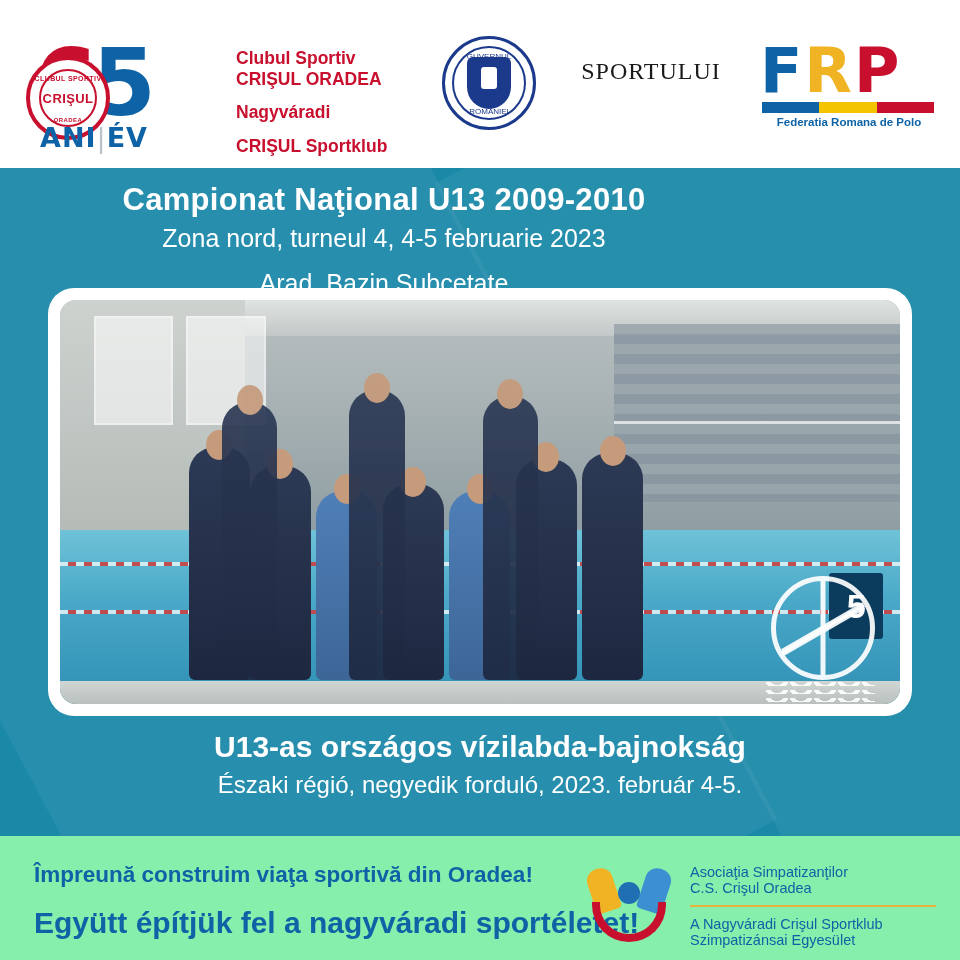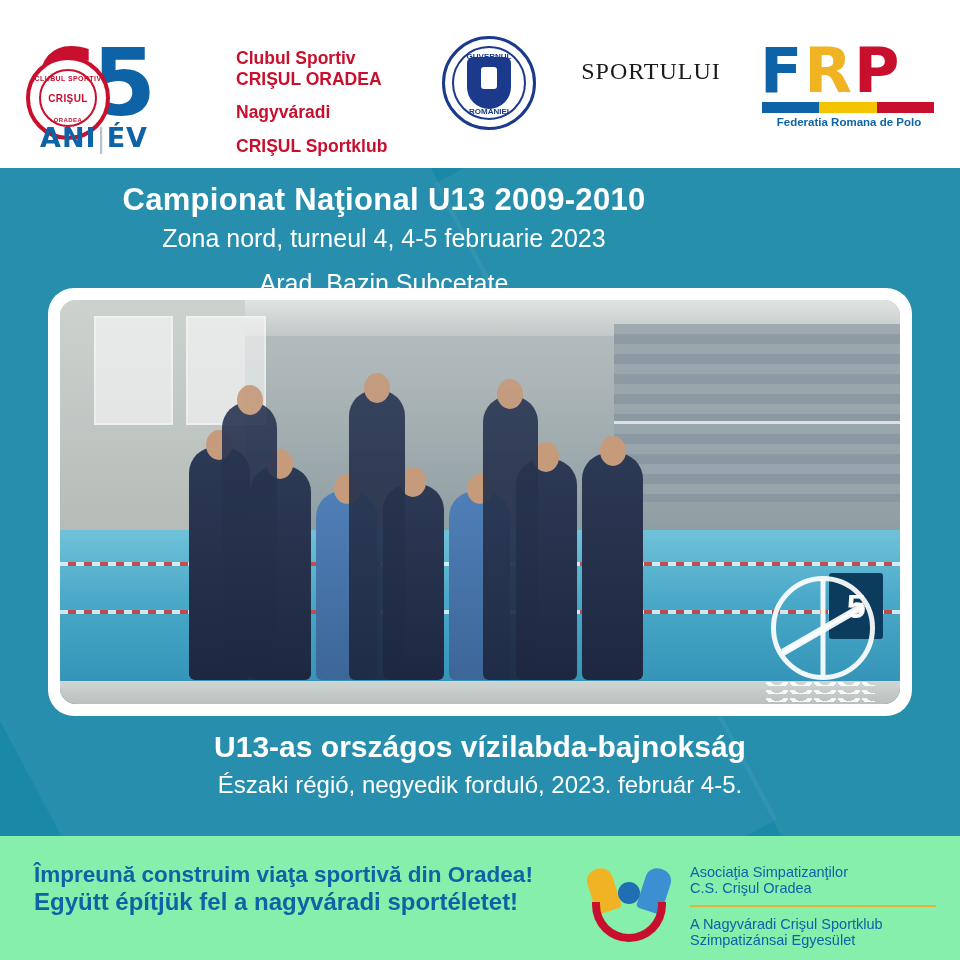--- a/index.html
+++ b/index.html
@@ -63,21 +63,21 @@
     letter-spacing: .4px;
   }
   .seal-text span {
     position: absolute;
     white-space: nowrap;
   }
   .seal-top { top: 15px; left: 50%; transform: translateX(-50%); }
   .seal-bottom { bottom: 13px; left: 50%; transform: translateX(-50%); font-size: 6px;}
   .seal-mid {
     top: 50%; left: 50%; transform: translate(-50%,-50%);
-    font-size: 10px;
+    font-size: 13px;
   }
   .num65 {
     position: absolute;
     left: 16px; top: 8px;
     font-size: 92px;
     font-weight: bold;
     color: #c8102e;
     letter-spacing: -6px;
     font-family: "DejaVu Sans", sans-serif;
   }
@@ -144,21 +144,21 @@
     transform:translateX(-50%);
     width:16px; height:22px;
     background:#ffffff;
     border-radius:3px;
   }
   .gov-txt {
     position: absolute;
     left: 0; top: 0; width: 100%; height: 100%;
     color: #1b3a8c;
     font-size: 8px;
-    font-weight: bold;
+    font-weight: normal;
   }
   .gov-txt span { position: absolute; white-space: nowrap; left: 50%; transform: translateX(-50%); }
   .gov-top { top: 13px; }
   .gov-bottom { bottom: 11px; }
 
   .minister {
     position: absolute;
     left: 556px; top: 56px;
     width: 190px;
     text-align: center;
@@ -366,21 +366,21 @@
     width: 960px; height: 124px;
     background: #86efac;
   }
   .slogans {
     position: absolute;
     left: 34px; top: 26px;
     color: #0d63a5;
     font-weight: bold;
   }
   .slogan-ro { font-size: 22.5px; }
-  .slogan-hu { font-size: 24px; }
+  .slogan-hu { font-size: 30px; margin-top: 18px; }
 
   .asoc-logo {
     position: absolute;
     left: 586px; top: 22px;
     width: 86px; height: 86px;
   }
   .asoc-hand-l {
     position:absolute; left:4px; top:10px;
     width:26px; height:44px; border-radius:12px 12px 4px 4px;
     background:#f0b323; transform: rotate(-18deg);

